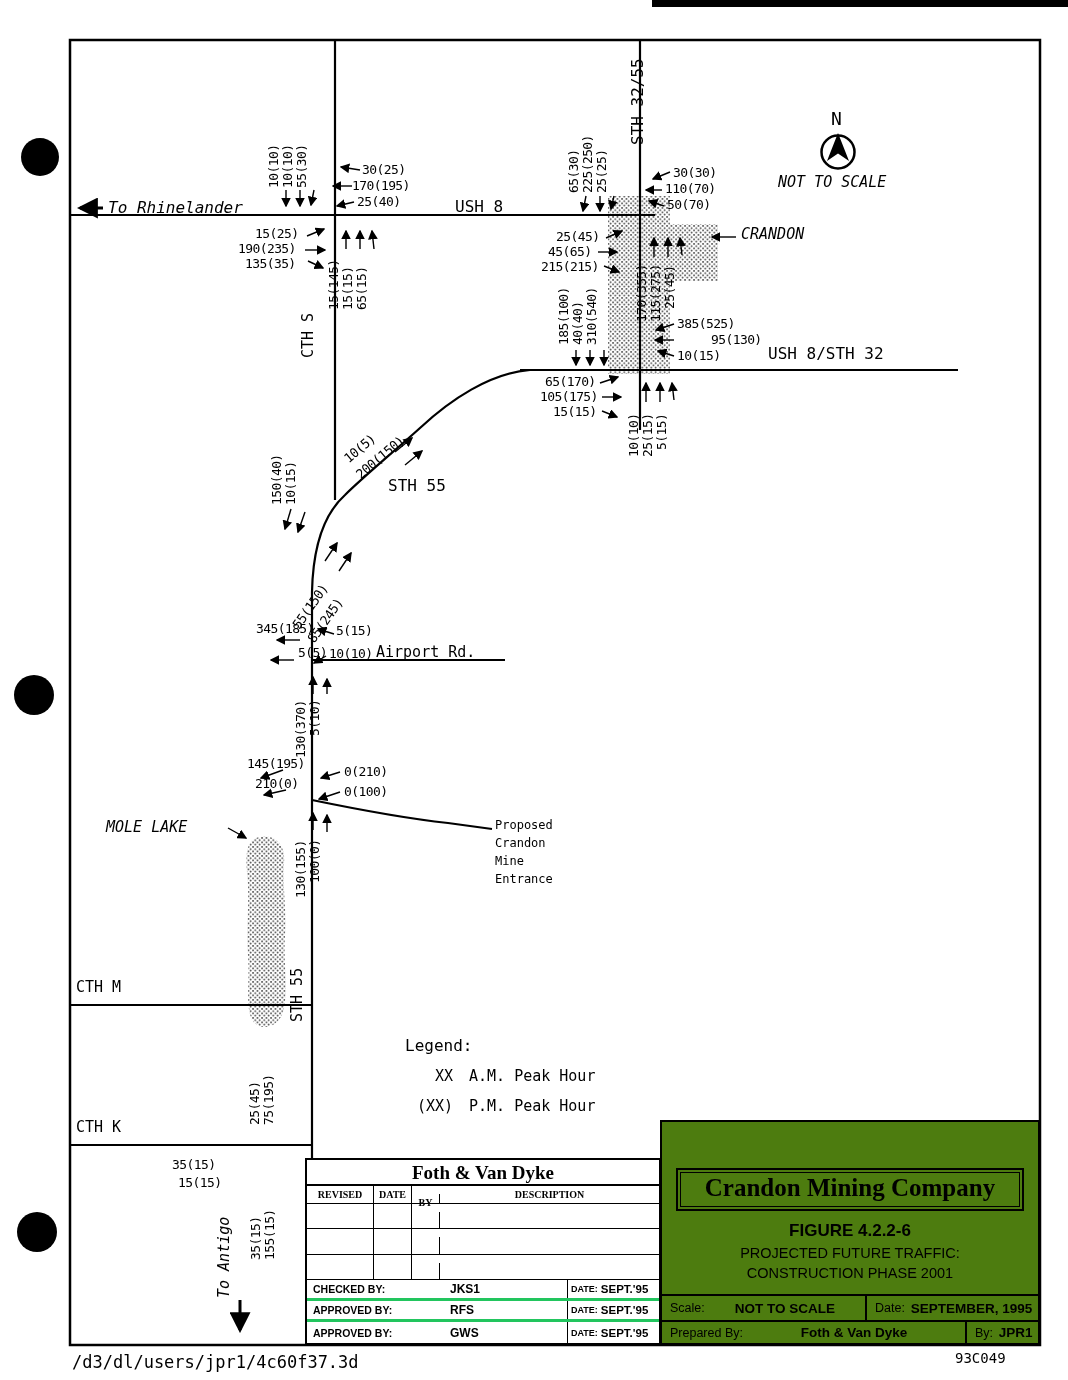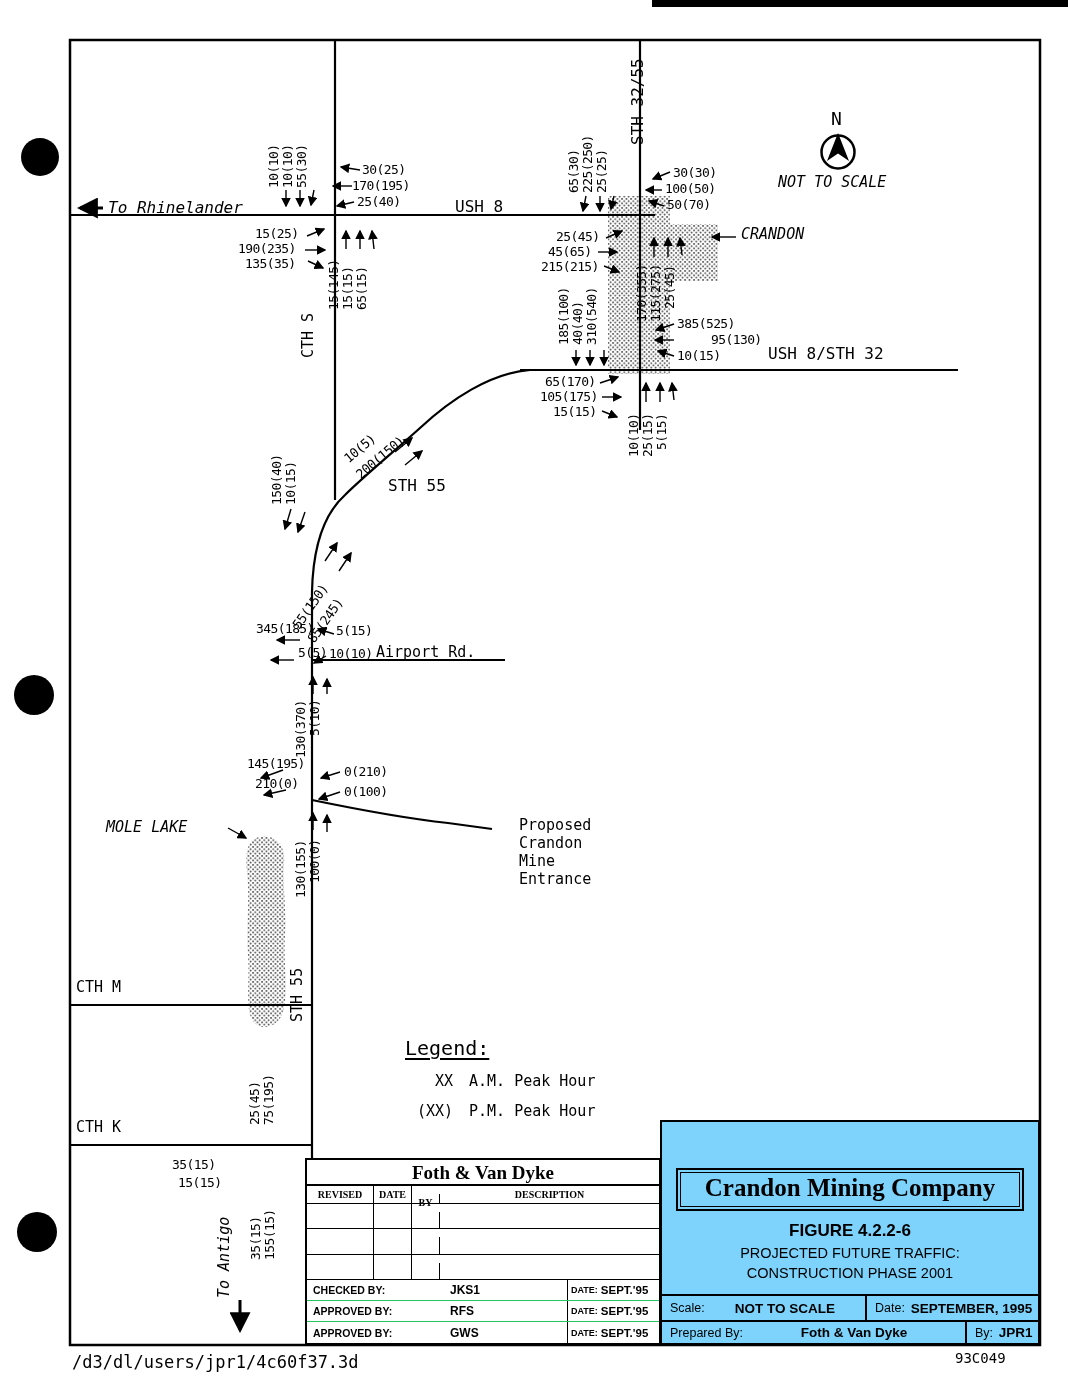--- a/index.html
+++ b/index.html
@@ -9,49 +9,49 @@
 
   .t { position:absolute; font-family:"DejaVu Sans Mono",monospace; font-size:13px; line-height:13px;
        letter-spacing:-0.6px; white-space:nowrap; color:#000; }
   .v   { transform-origin:0 100%; transform:rotate(-90deg); }
   .d40 { transform-origin:0 100%; transform:rotate(-40deg); }
   .d55 { transform-origin:0 100%; transform:rotate(-55deg); }
   .rl  { font-size:16px; line-height:16px; letter-spacing:0; }
   .rm  { font-size:15px; line-height:15px; letter-spacing:0; }
   .it  { font-style:italic; }
 
-  .mine-ent { position:absolute; left:495px; top:816px; font-size:15px; line-height:18px; letter-spacing:0;margin-left:24px; }
+  .mine-ent { position:absolute; left:495px; top:816px; font-size:12px; line-height:18px; letter-spacing:0; }
 
   .legend { position:absolute; left:405px; top:1036px; }
-  .legend-title { font-size:20px; text-decoration:underline; text-underline-offset:3px; }
+  .legend-title { font-size:16px; text-underline-offset:3px; }
   .legend-item { display:flex; margin-top:12px; font-size:15px; }
   .legend-item .sym { width:48px; text-align:right; margin-right:16px; }
 
   .foth { position:absolute; left:305px; top:1158px; width:356px; height:187px; border:2px solid #000;
           background:#fff; font-family:"Liberation Sans",sans-serif; display:flex; flex-direction:column; }
   .foth-name { height:26px; border-bottom:2px solid #000; text-align:center;
                font:bold 19px "Liberation Serif",serif; line-height:25px; }
   .fr { display:flex;font-family:Liberation Serif, serif; }
   .foth-cols { height:18px; border-bottom:1px solid #000; font-size:10px; font-weight:bold; text-align:center; }
   .fc1{width:67px;border-right:1px solid #000;line-height:18px;}
   .fc2{width:38px;border-right:1px solid #000;line-height:18px;}
   .fc3{width:28px;border-right:1px solid #000;line-height:18px;margin-top:8px;}
   .fc4{flex:1;line-height:18px;}
   .foth-empty { flex:1; display:flex; flex-direction:column; }
   .fer { flex:1; border-bottom:1px solid #000; display:flex; }
-  .fsig { height:21px; border-bottom:1px solid #22c55e; display:flex; align-items:center; font-size:11px; }
+  .fsig { height:21px; border-bottom:3px solid #22c55e; display:flex; align-items:center; font-size:11px; }
   .fsig:last-child { border-bottom:none; }
   .fsig .role { width:88px; padding-left:6px; font-weight:bold; font-size:10.5px; }
   .fsig .name { flex:1; padding-left:55px; font-weight:bold; font-size:12px; }
   .fsig .date { width:92px; height:100%; border-left:1px solid #000; display:flex; align-items:center; padding-left:3px; gap:3px; }
   .fsig .dl { font-size:9px; font-weight:bold; }
   .fsig .dv { font-size:11.5px; font-weight:bold; }
 
   .cmc { position:absolute; left:660px; top:1120px; width:380px; height:225px; border:2px solid #000;
-         background:#7dd3fc; font-family:"Liberation Sans",sans-serif; display:flex; flex-direction:column; }
+         background:#4d7c0f; font-family:"Liberation Sans",sans-serif; display:flex; flex-direction:column; }
   .cmc-trees { height:46px; }
   .cmc-namebox { margin:0 14px; border:2px solid #000; padding:2px; }
   .cmc-namebox-inner { border:1px solid #000; text-align:center;
                        font:bold 25px "Liberation Serif",serif; padding:1px 0 4px; }
   .cmc-fig { text-align:center; font-weight:bold; font-size:17px; margin-top:10px; }
   .cmc-sub { text-align:center; font-weight:normal; font-size:14.5px; margin-top:4px; }
   .cmc-spacer { flex:1; }
   .cmc-row { border-top:2px solid #000; display:flex;justify-content:space-between; }
   .cmc-row1 { height:26px; }
   .cmc-row2 { height:23px; }
@@ -218,21 +218,21 @@
 <span class="t" style="left:255px;top:227px">15(25)</span>
 <span class="t" style="left:238px;top:242px">190(235)</span>
 <span class="t" style="left:245px;top:257px">135(35)</span>
 <span class="t v" style="left:340px;top:297px">15(145)</span>
 <span class="t v" style="left:354px;top:297px">15(15)</span>
 <span class="t v" style="left:368px;top:297px">65(15)</span>
 <span class="t v" style="left:580px;top:180px">65(30)</span>
 <span class="t v" style="left:594px;top:180px">225(250)</span>
 <span class="t v" style="left:608px;top:180px">25(25)</span>
 <span class="t" style="left:673px;top:166px">30(30)</span>
-<span class="t" style="left:665px;top:182px">100(50)</span>
+<span class="t" style="left:665px;top:182px">110(70)</span>
 <span class="t" style="left:667px;top:198px">50(70)</span>
 <span class="t" style="left:556px;top:230px">25(45)</span>
 <span class="t" style="left:548px;top:245px">45(65)</span>
 <span class="t" style="left:541px;top:260px">215(215)</span>
 <span class="t v" style="left:570px;top:332px">185(100)</span>
 <span class="t v" style="left:584px;top:332px">40(40)</span>
 <span class="t v" style="left:598px;top:332px">310(540)</span>
 <span class="t v" style="left:648px;top:309px">170(355)</span>
 <span class="t v" style="left:662px;top:309px">115(275)</span>
 <span class="t v" style="left:676px;top:296px">25(45)</span>

